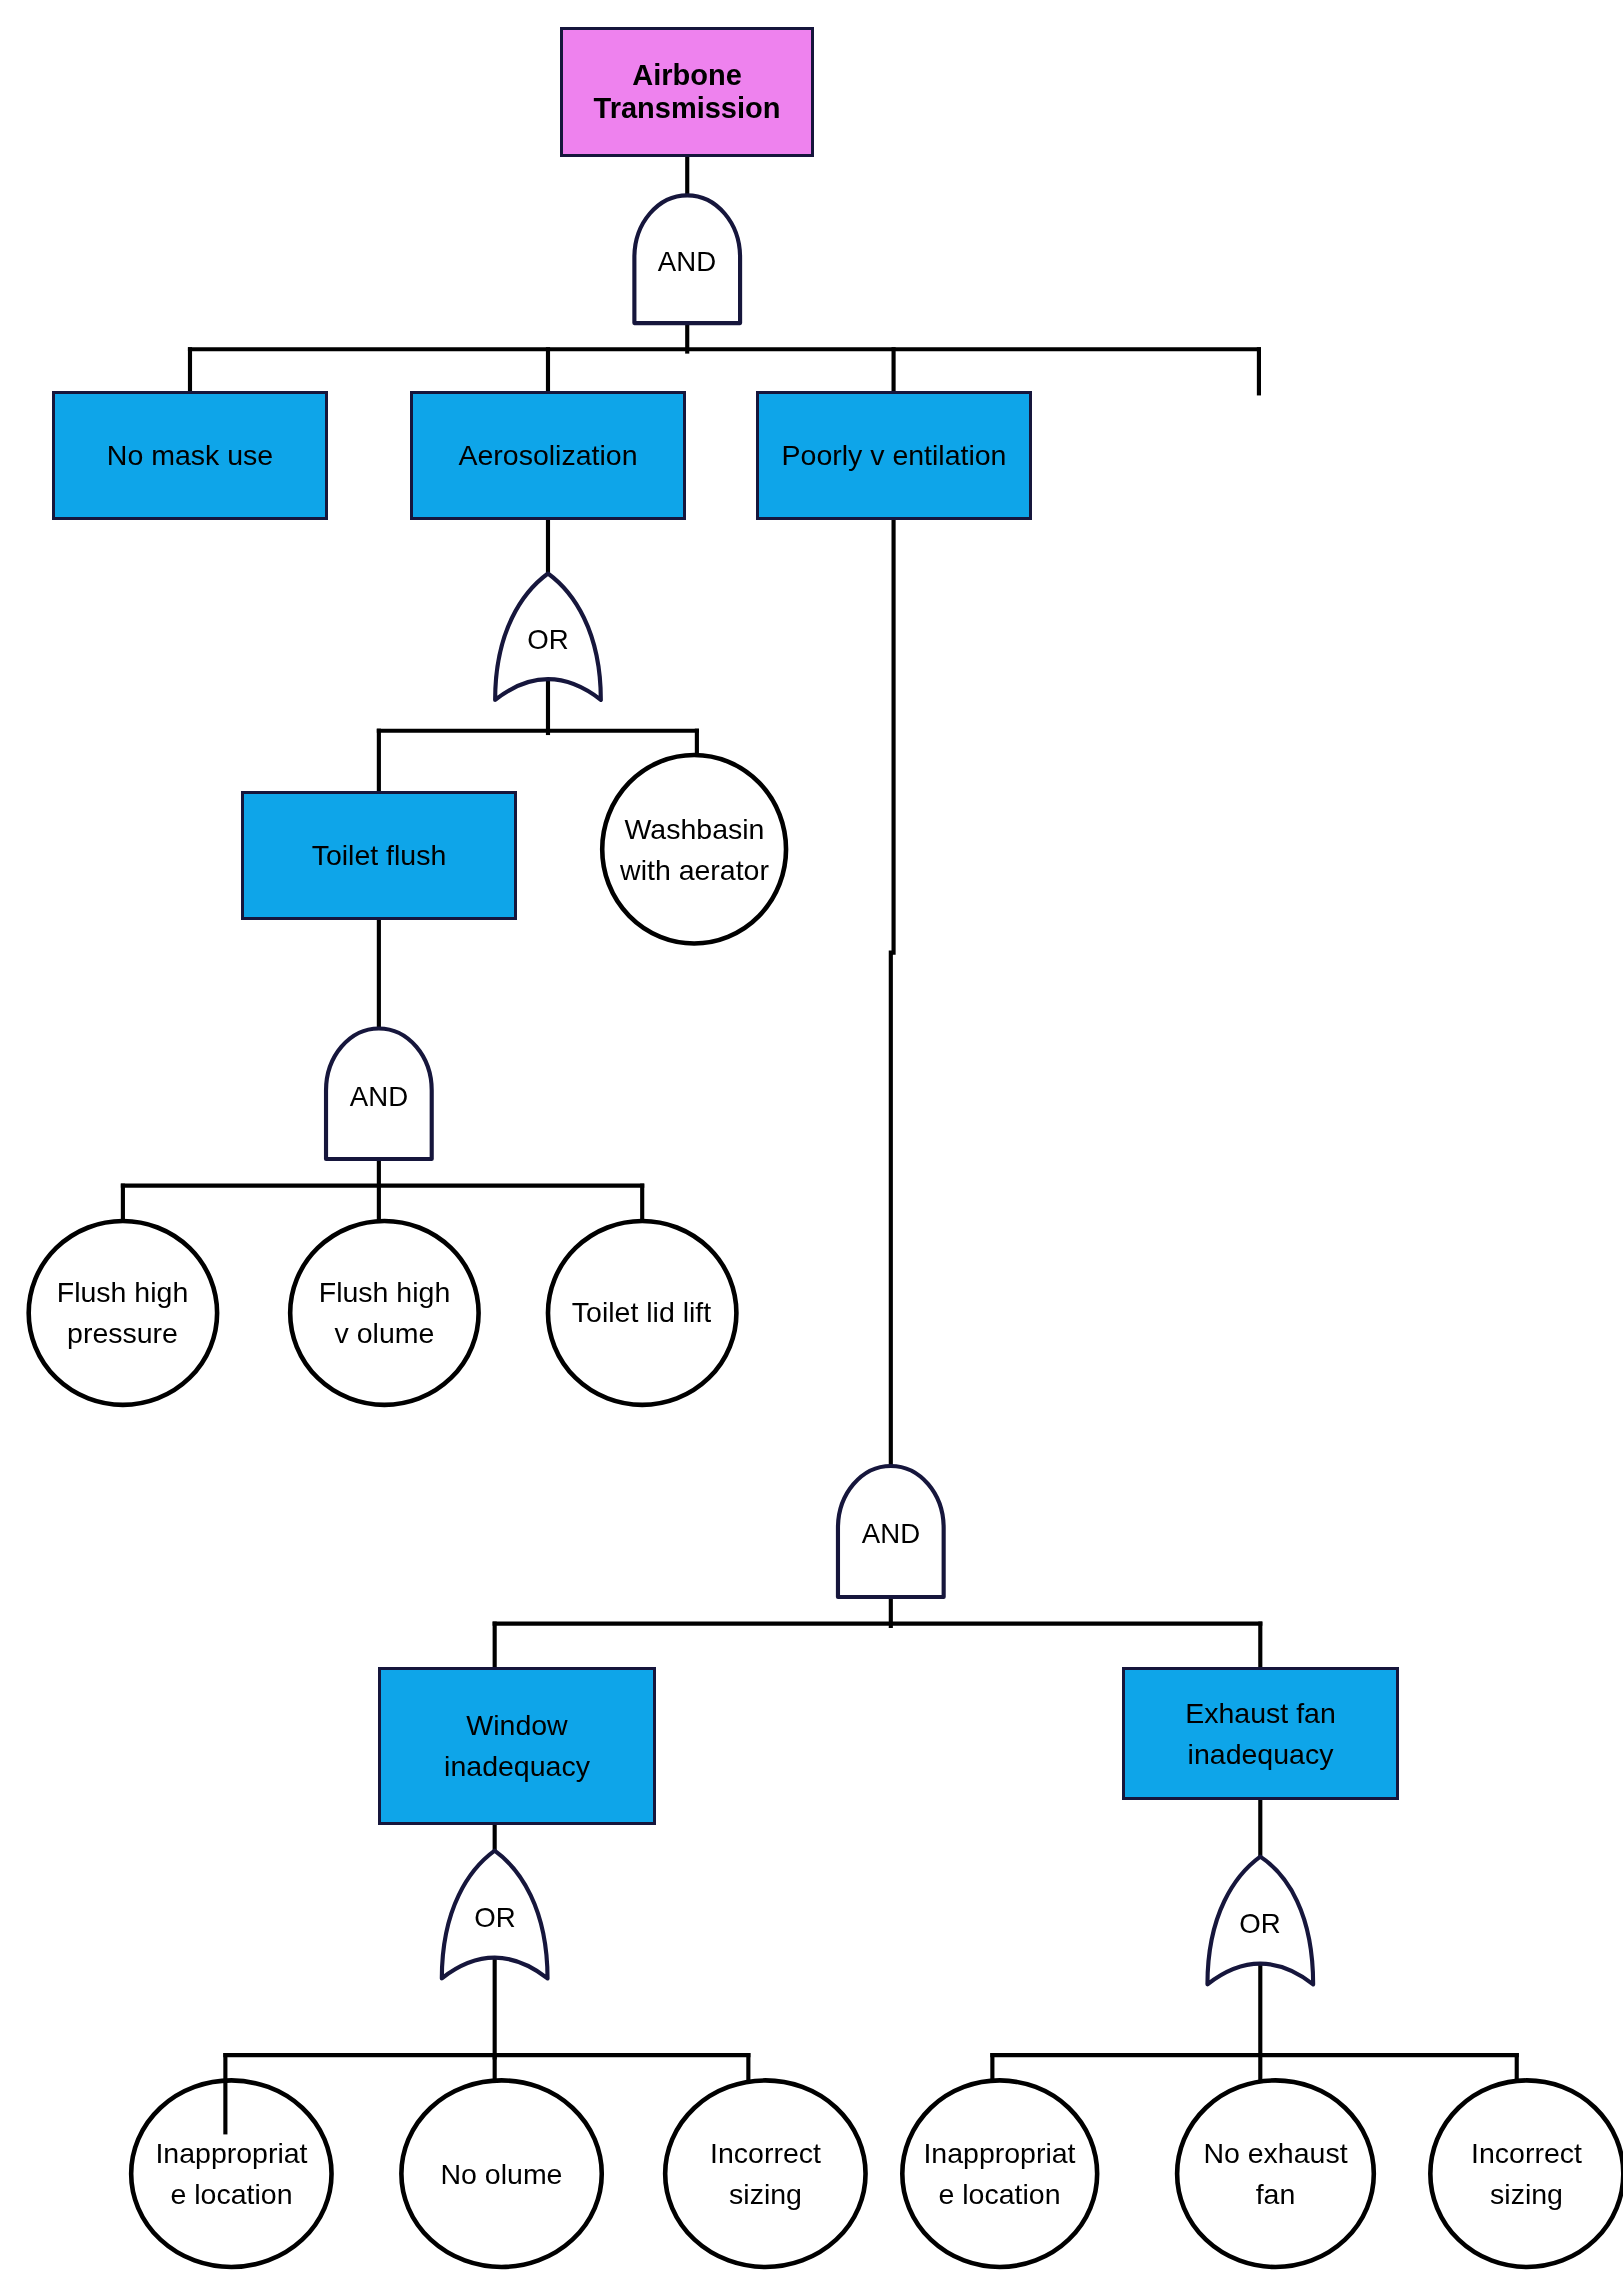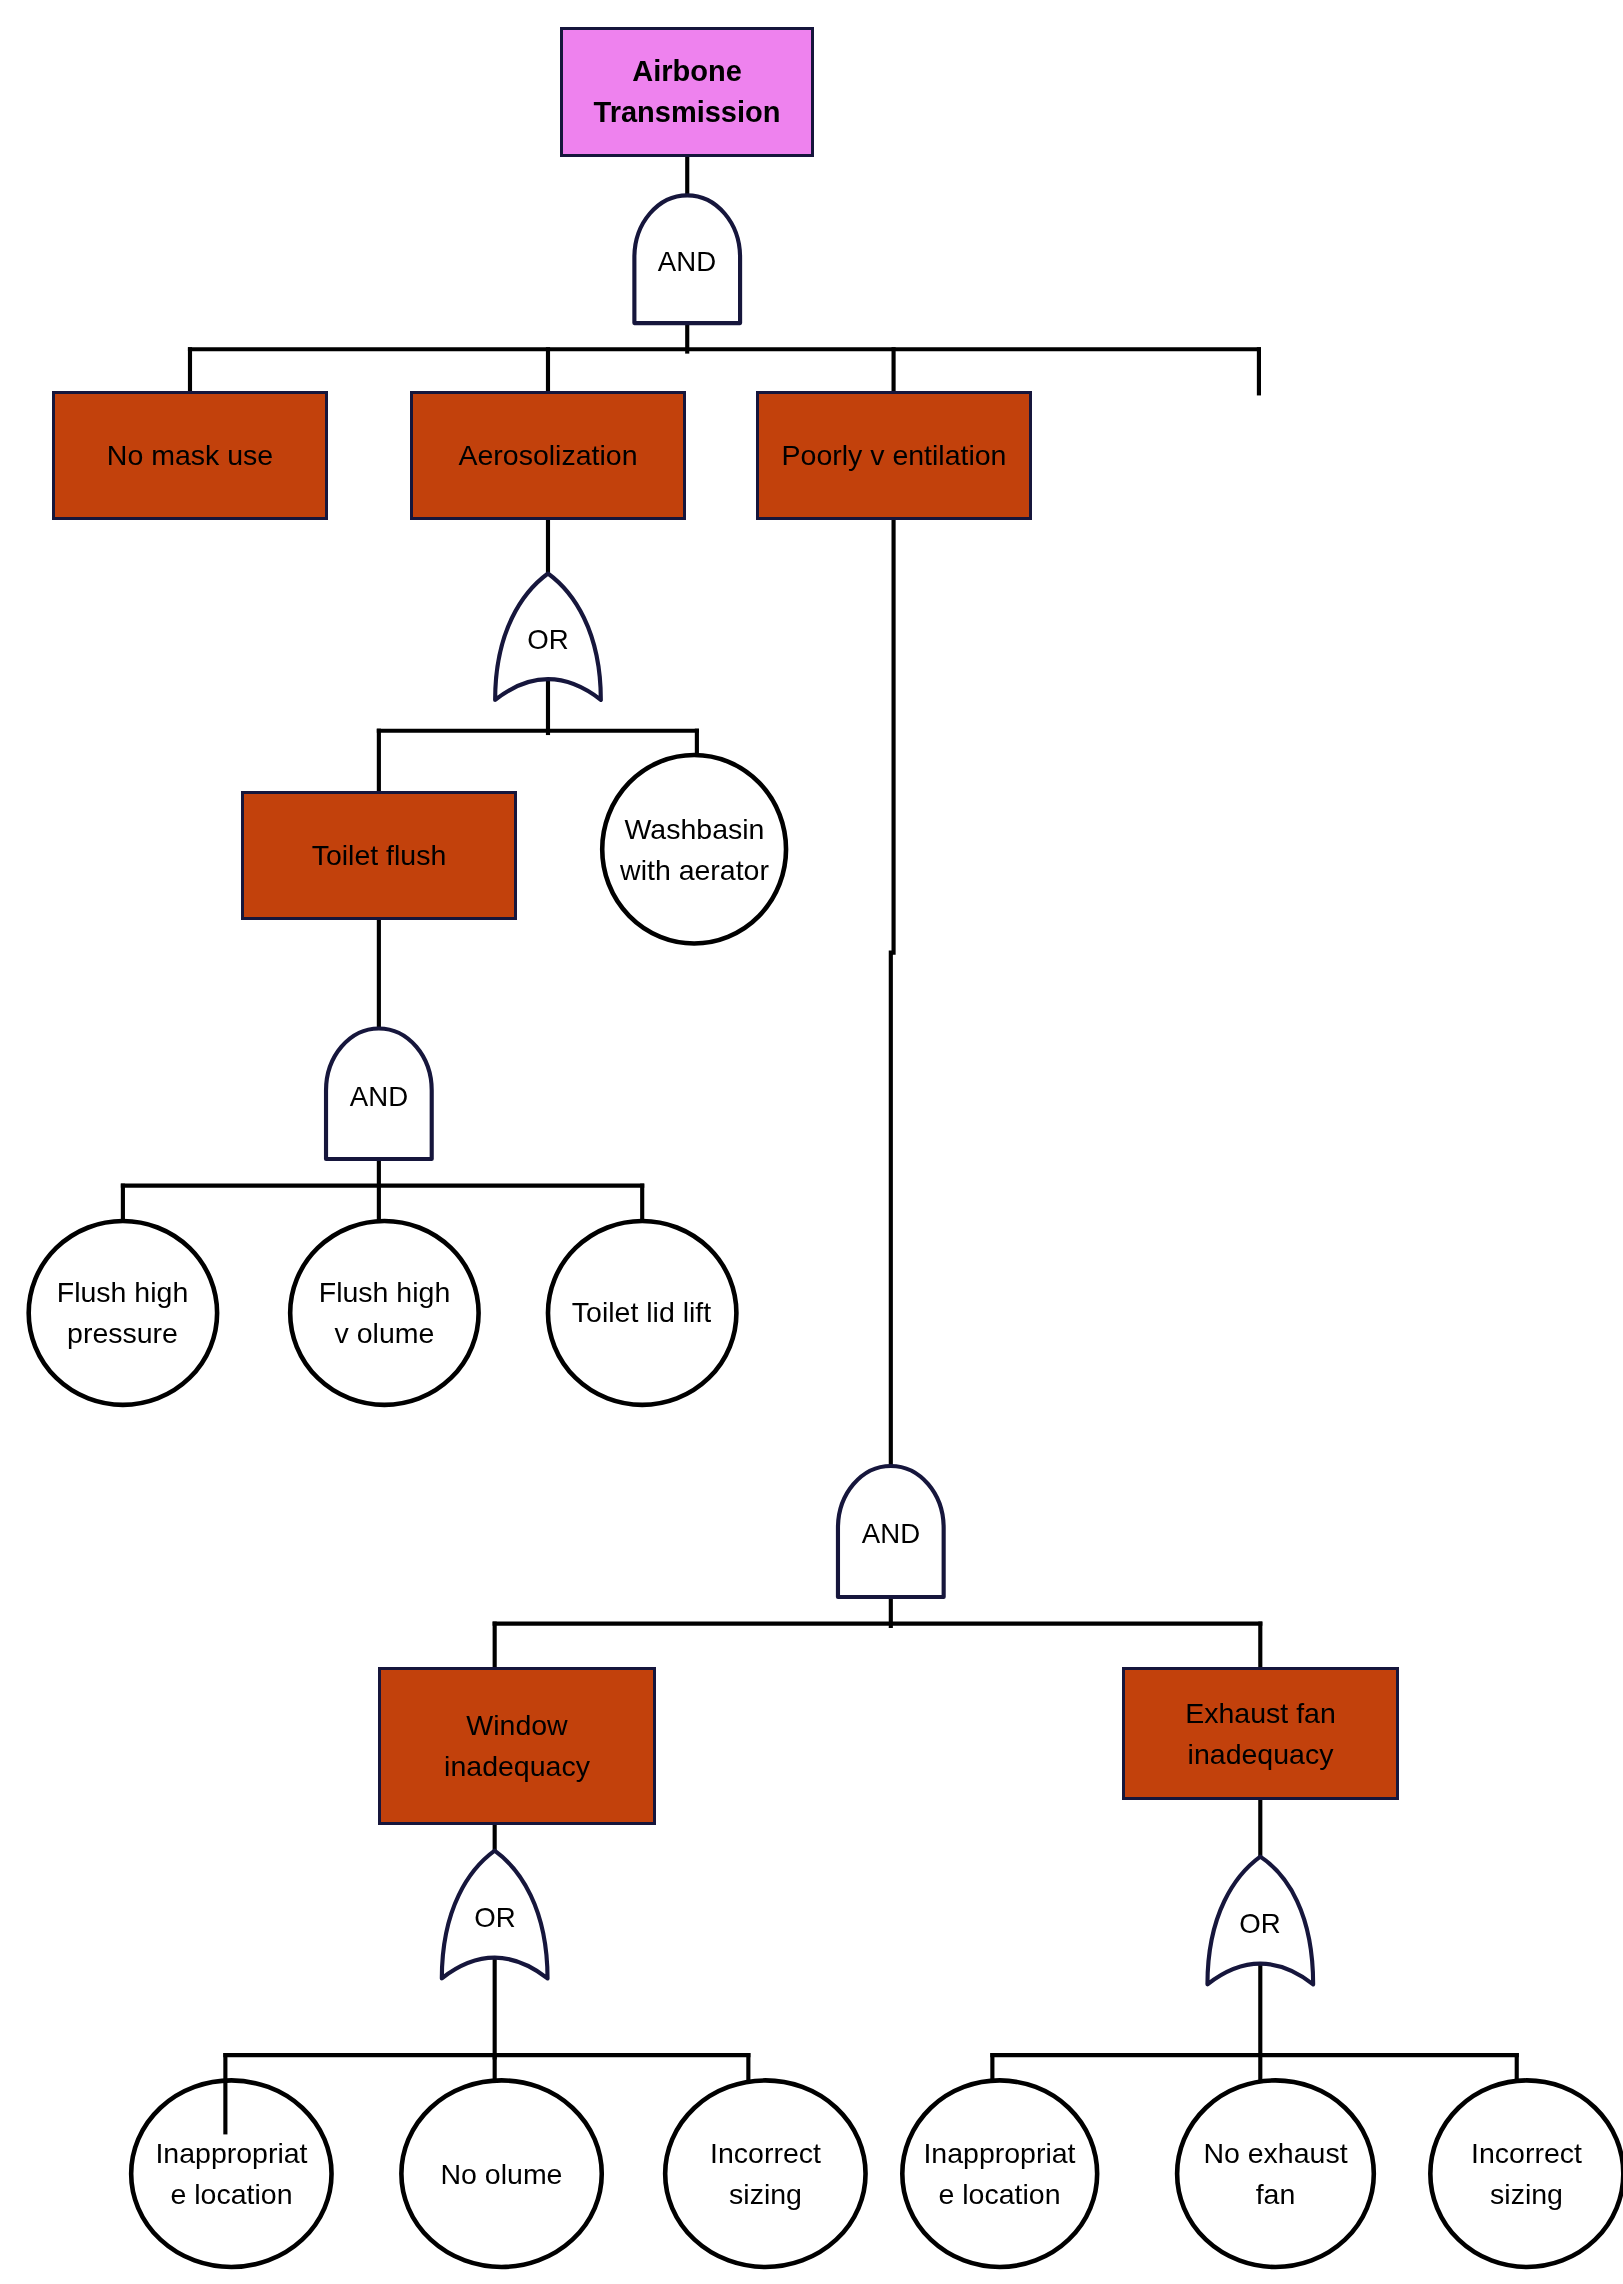--- a/index.html
+++ b/index.html
@@ -1,22 +1,22 @@
 <!DOCTYPE html>
 <html style="font-size:7.4px"><head>
 <meta charset="utf-8">
 <style>
   html,body{margin:0;padding:0;background:#ffffff;}
   .stage{position:relative;width:1624px;height:2284px;background:#ffffff;
          font-family:"Liberation Sans",sans-serif;color:#000;overflow:hidden;}
   .layer{position:absolute;left:0;top:0;}
-  .box{position:absolute;box-sizing:border-box;background:#c2410c;border:3.7px solid #16163c;
+  .box{position:absolute;box-sizing:border-box;background:#0ea5e9;border:3.7px solid #16163c;
        display:flex;align-items:center;justify-content:center;text-align:center;
        white-space:pre-line;font-size:28.5px;line-height:41px;}
-  .top-event{background:#ee82ee;font-weight:bold;font-size:29px;line-height:41px;}
+  .top-event{background:#ee82ee;font-weight:bold;font-size:29px;line-height:33px;}
   .circle-label{position:absolute;display:flex;align-items:center;justify-content:center;
        text-align:center;white-space:pre-line;font-size:28.5px;line-height:41px;}
   .gate-label{position:absolute;width:138px;height:41px;text-align:center;
        font-size:27.6px;line-height:41px;}
   svg line, svg polyline{stroke:#000000;stroke-width:9;fill:none;stroke-linecap:square;}
   svg .gate{fill:#ffffff;stroke:#16163c;stroke-width:9;stroke-linejoin:round;}
   svg .bubble{fill:#ffffff;stroke:#000000;stroke-width:10;}
 </style>
 </head>
 <body>

